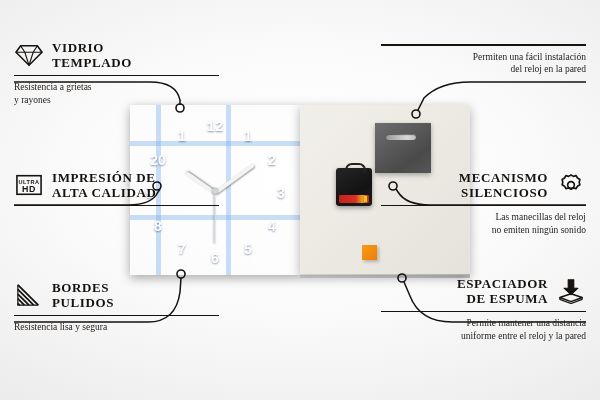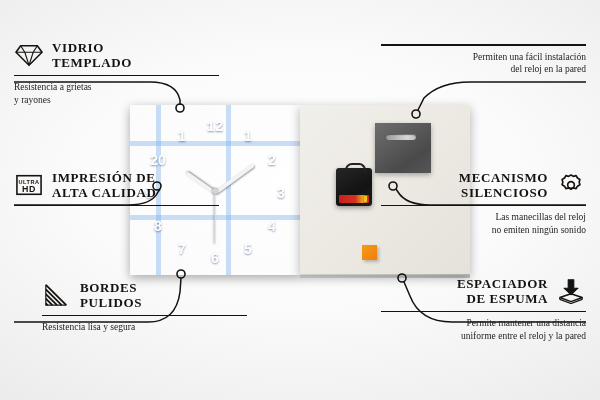--- a/index.html
+++ b/index.html
@@ -214,21 +214,21 @@
         <rect x="3" y="4" width="26" height="20" fill="none" stroke="#15120f" stroke-width="1.7"></rect>
         <text x="16" y="12.5" font-family="Liberation Sans, sans-serif" font-size="6" text-anchor="middle" fill="#15120f">ultra</text>
         <text x="16" y="21" font-family="Liberation Sans, sans-serif" font-size="9.5" font-weight="bold" text-anchor="middle" fill="#15120f">HD</text>
       </svg>
       <span class="co-title">IMPRESIÓN DE
 ALTA CALIDAD</span>
     </div>
     <div class="co-rule"></div>
   </div>
 
-  <div class="callout co-left" style="left:14px;top:280px;margin-left:28px;">
+  <div class="callout co-left" style="left:14px;top:280px;">
     <div class="co-head">
       <svg class="ico" viewBox="0 0 32 28">
         <path d="M4 3 L26 25 M4 8 L21 25 M4 13 L16 25 M4 18 L11 25 M4 23 L6 25" stroke="#15120f" stroke-width="1.9" fill="none"></path>
         <path d="M4 3 L4 25 L26 25" stroke="#15120f" stroke-width="1.3" fill="none"></path>
       </svg>
       <span class="co-title">BORDES
 PULIDOS</span>
     </div>
     <div class="co-rule"></div>
     <div class="co-desc">Resistencia lisa y segura</div>

